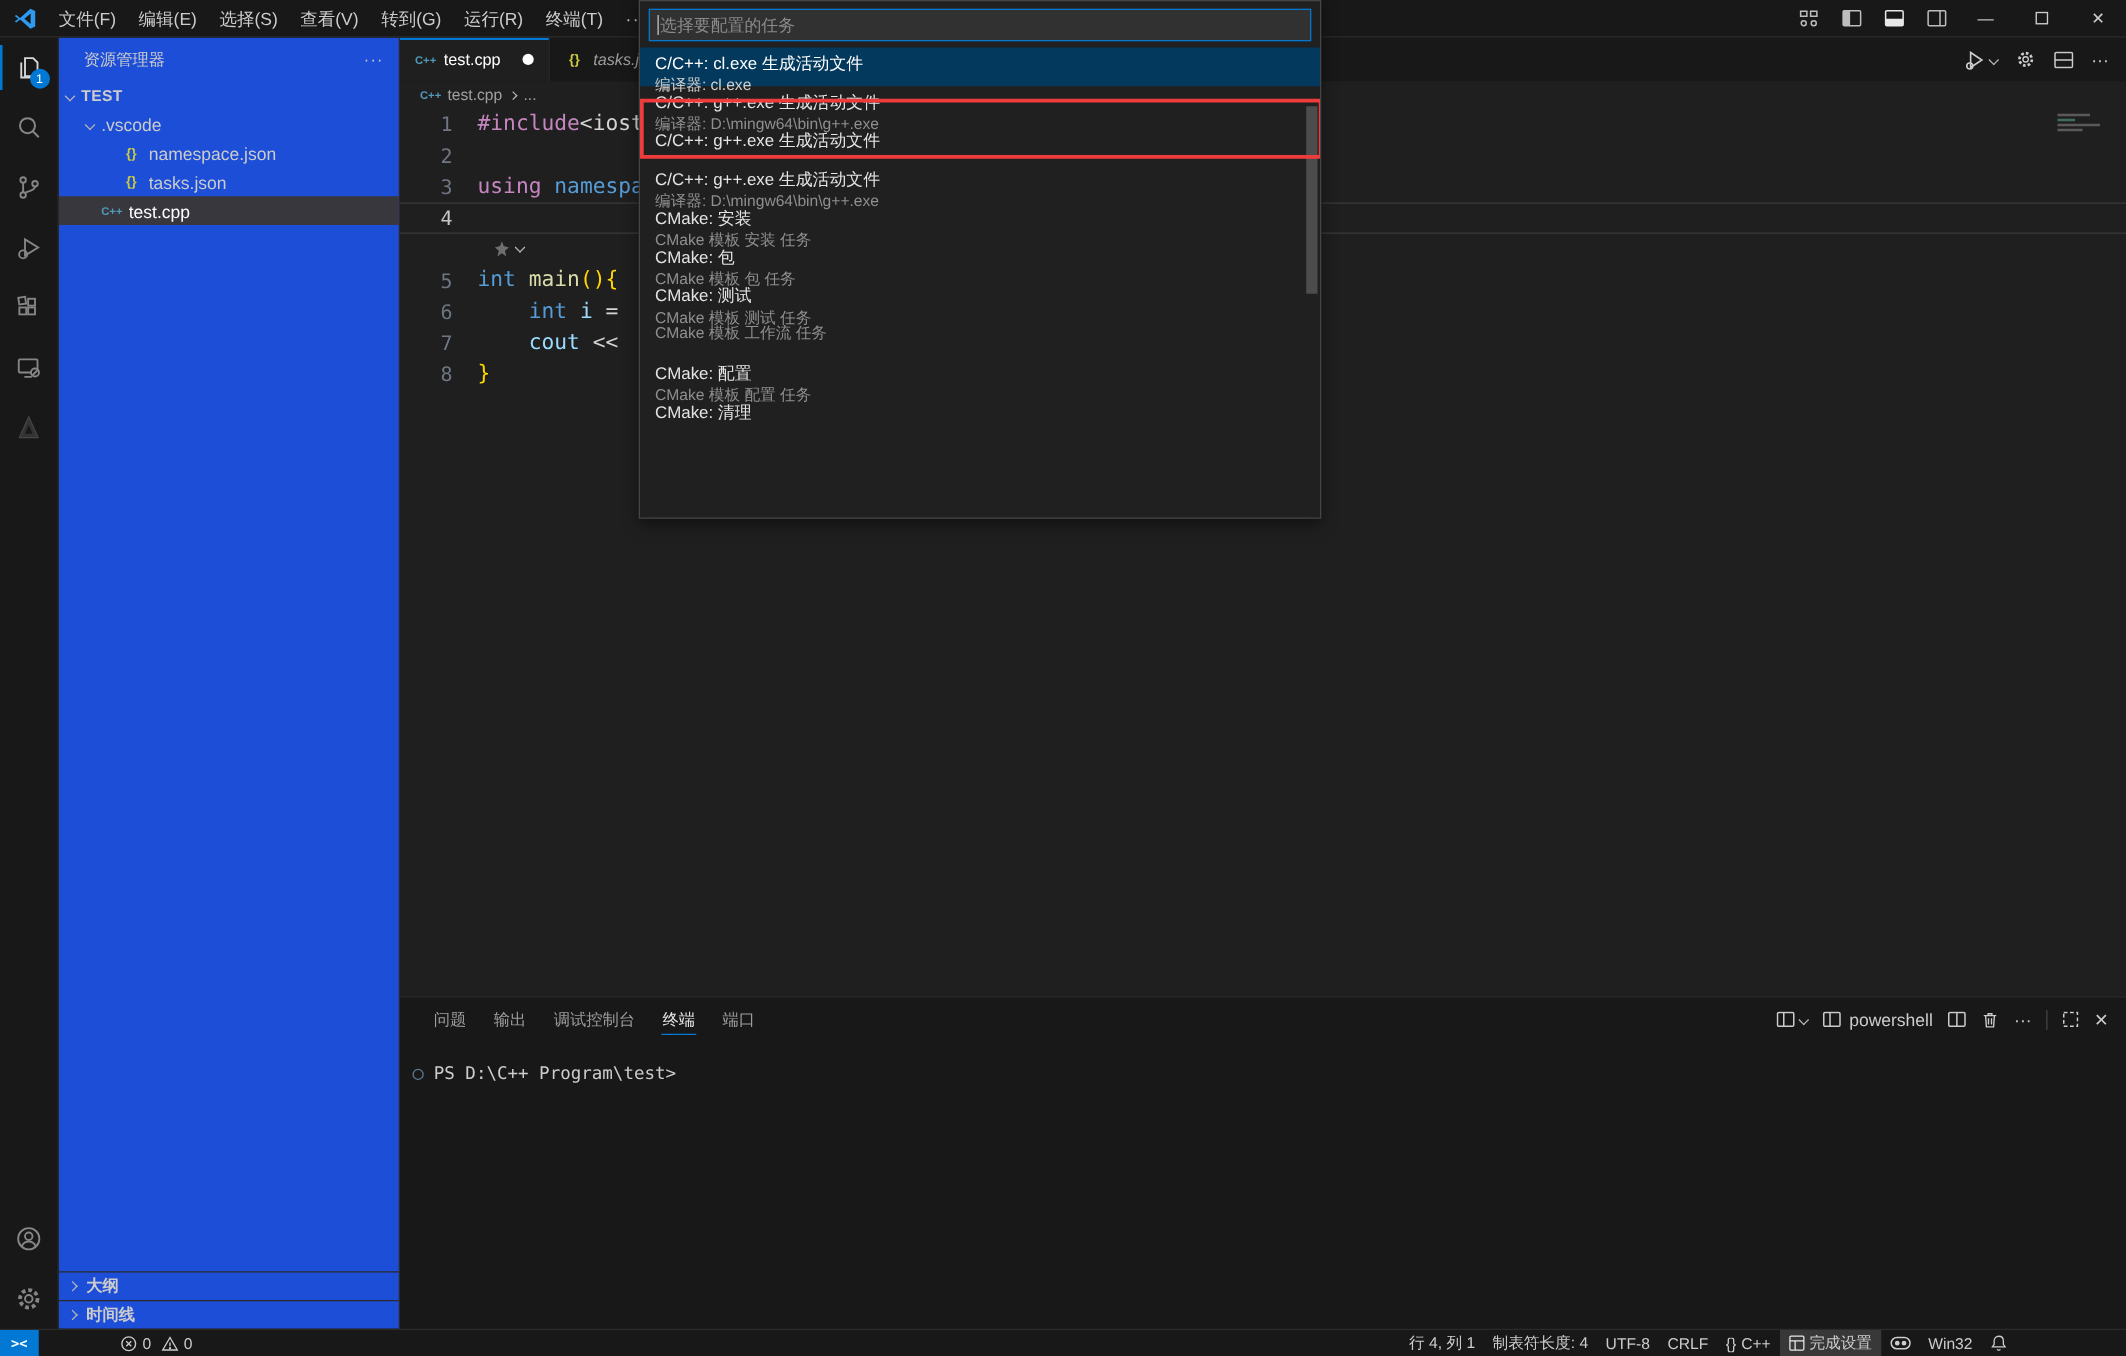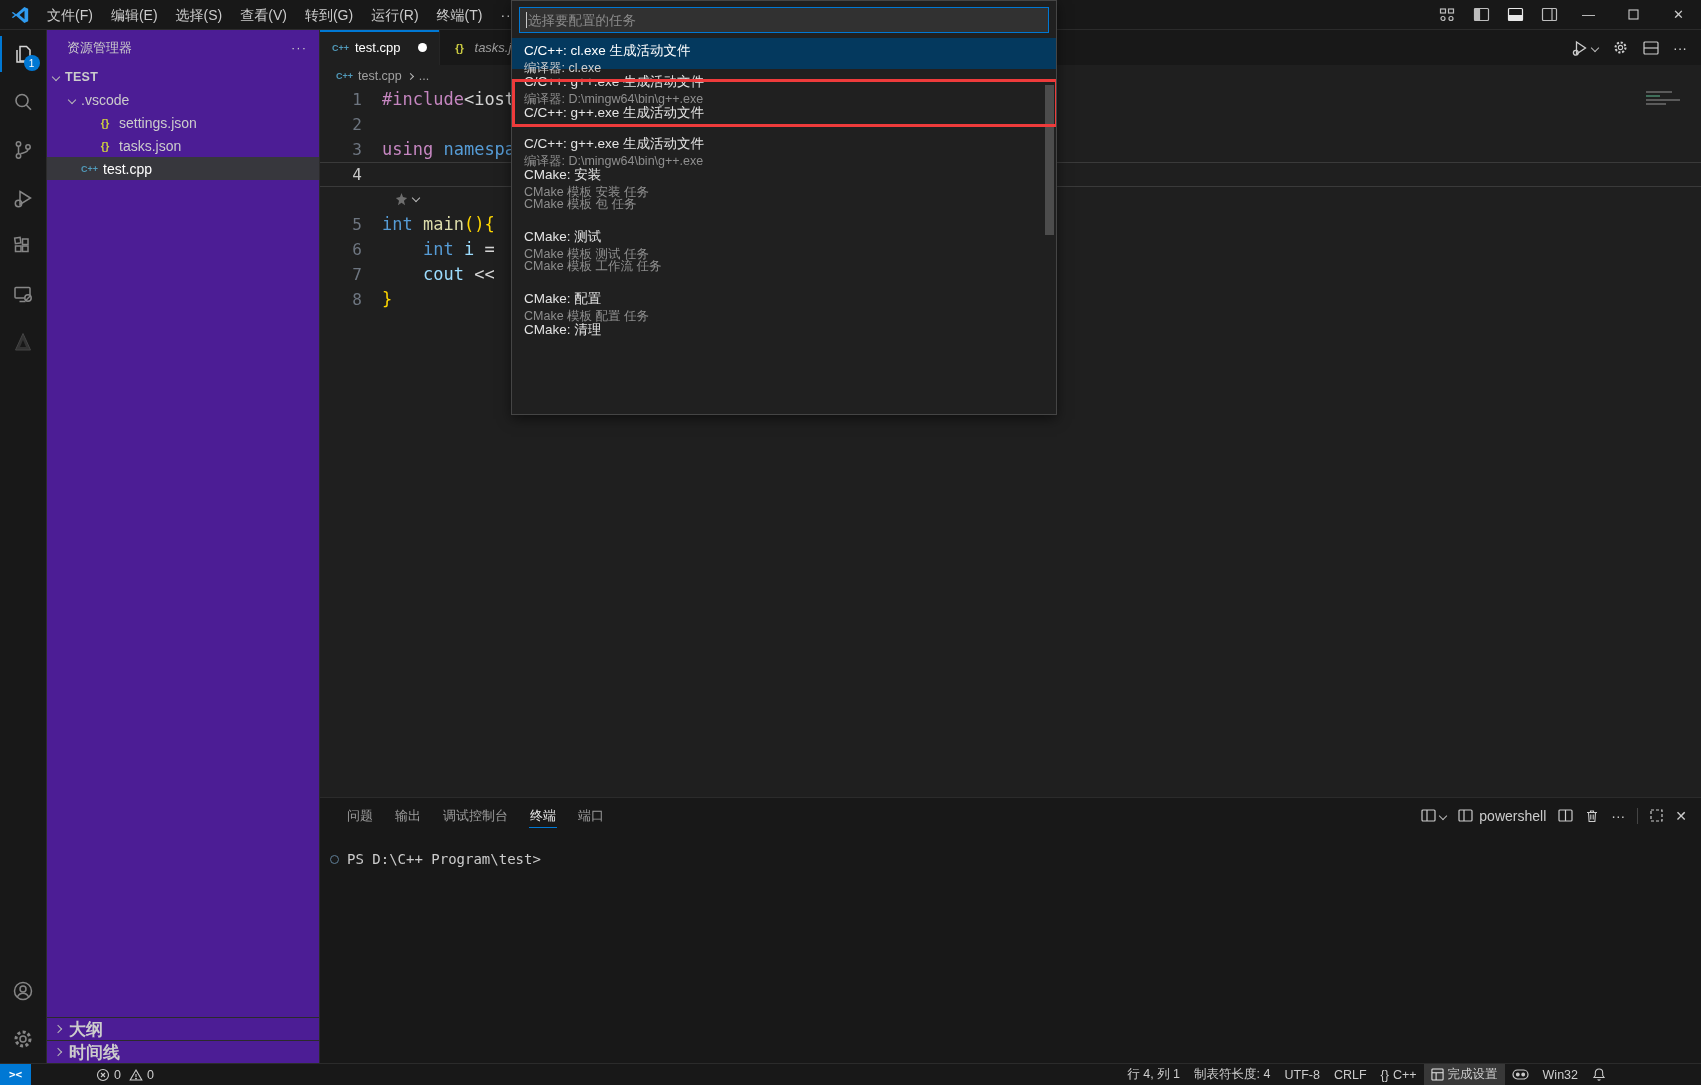--- a/index.html
+++ b/index.html
@@ -20,31 +20,31 @@
   .win-btn { width:45px; height:30px; display:flex; align-items:center; justify-content:center; color:#cccccc; font-size:13px; }
 
   
   #activitybar { position:absolute; left:0; top:30px; width:47px; height:1033px; background:#181818; border-right:1px solid #2b2b2b; display:flex; flex-direction:column; align-items:center; z-index:5; }
   .ab-item { width:47px; height:48px; display:flex; align-items:center; justify-content:center; position:relative; }
   .ab-item.active::before { content:""; position:absolute; left:0; top:6px; bottom:6px; width:2px; background:#0078d4; }
   .ab-badge { position:absolute; right:7px; bottom:7px; width:16px; height:16px; border-radius:50%; background:#0078d4; color:#fff; font-size:10px; display:flex; align-items:center; justify-content:center; }
   .ab-spacer { flex:1; }
 
   
-  #sidebar { position:absolute; left:47px; top:30px; width:273px; height:1033px; background:#4c1d95; border-right:1px solid #2b2b2b; display:flex; flex-direction:column; z-index:4; }
+  #sidebar { position:absolute; left:47px; top:30px; width:273px; height:1033px; background:#1d4ed8; border-right:1px solid #2b2b2b; display:flex; flex-direction:column; z-index:4; }
   #sidebar-header { height:35px; display:flex; align-items:center; padding:0 12px 0 20px; font-size:13px; color:#cccccc; }
   #sidebar-header .more { margin-left:auto; letter-spacing:1px; color:#cccccc; }
   .tree-row { height:23px; display:flex; align-items:center; font-size:14px; color:#cccccc; cursor:default; gap:6px; }
   .tree-row.selected { background:#37373d; color:#ffffff; }
   .tree-root { font-weight:bold; font-size:12.5px; letter-spacing:.3px; }
   .file-icon { font-weight:bold; font-size:11px; width:16px; text-align:center; flex:0 0 16px; }
   .icon-json { color:#cbcb41; }
   .icon-cpp { color:#519aba; font-size:9px; }
   #sidebar-spacer { flex:1; }
-  .side-section { height:23px; display:flex; align-items:center; gap:8px; padding-left:8px; border-top:1px solid #2b2b2b; font-weight:bold; font-size:17px; }
+  .side-section { height:23px; display:flex; align-items:center; gap:8px; padding-left:8px; border-top:1px solid #2b2b2b; font-weight:bold; font-size:13px; }
 
   
   #main { position:absolute; left:320px; top:30px; width:1381px; height:1033px; background:#1f1f1f; }
   #tabstrip { height:35px; background:#181818; display:flex; align-items:stretch; position:relative; }
   .tab { display:flex; align-items:center; gap:7px; padding:0 12px; font-size:13px; color:#9d9d9d; background:#181818; border-right:1px solid #252525; position:relative; }
   .tab.active { background:#1f1f1f; color:#ffffff; }
   .tab.active::before { content:""; position:absolute; left:0; right:0; top:0; height:1.5px; background:#0078d4; }
   .tab.preview .tab-label { font-style:italic; }
   .dirty-dot { width:9px; height:9px; border-radius:50%; background:#ffffff; margin-left:10px; }
   #editor-actions { margin-left:auto; display:flex; align-items:center; gap:14px; padding-right:14px; color:#cccccc; }
@@ -227,21 +227,21 @@
     <span class="cv"></span>
     <span>TEST</span>
   </div>
   <div class="tree-row" style="padding-left:22px">
     <span class="cv"></span>
     <span>.vscode</span>
   </div>
   <div id="file-list">
       <div class="tree-row" style="padding-left: 50px;">
     <span class="file-icon icon-json">{}</span>
-    <span class="file-label">settings.json</span>
+    <span class="file-label">namespace.json</span>
   </div>
       <div class="tree-row" style="padding-left: 50px;">
     <span class="file-icon icon-json">{}</span>
     <span class="file-label">tasks.json</span>
   </div>
       <div class="tree-row selected" style="padding-left: 34px;">
     <span class="file-icon icon-cpp">C++</span>
     <span class="file-label">test.cpp</span>
   </div>
     </div>
@@ -416,20 +416,21 @@
   </div>
       <div class="qp-item">
     <div class="qp-title">C/C++: g++.exe 生成活动文件</div>
     <div class="qp-desc">编译器: D:\mingw64\bin\g++.exe</div>
   </div>
       <div class="qp-item">
     <div class="qp-title">CMake: 安装</div>
     <div class="qp-desc">CMake 模板 安装 任务</div>
   </div>
       <div class="qp-item">
+    <div class="qp-title">CMake: 包</div>
     <div class="qp-desc">CMake 模板 包 任务</div>
   </div>
       <div class="qp-item">
     <div class="qp-title">CMake: 测试</div>
     <div class="qp-desc">CMake 模板 测试 任务</div>
   </div>
       <div class="qp-item">
     <div class="qp-desc">CMake 模板 工作流 任务</div>
   </div>
       <div class="qp-item">

